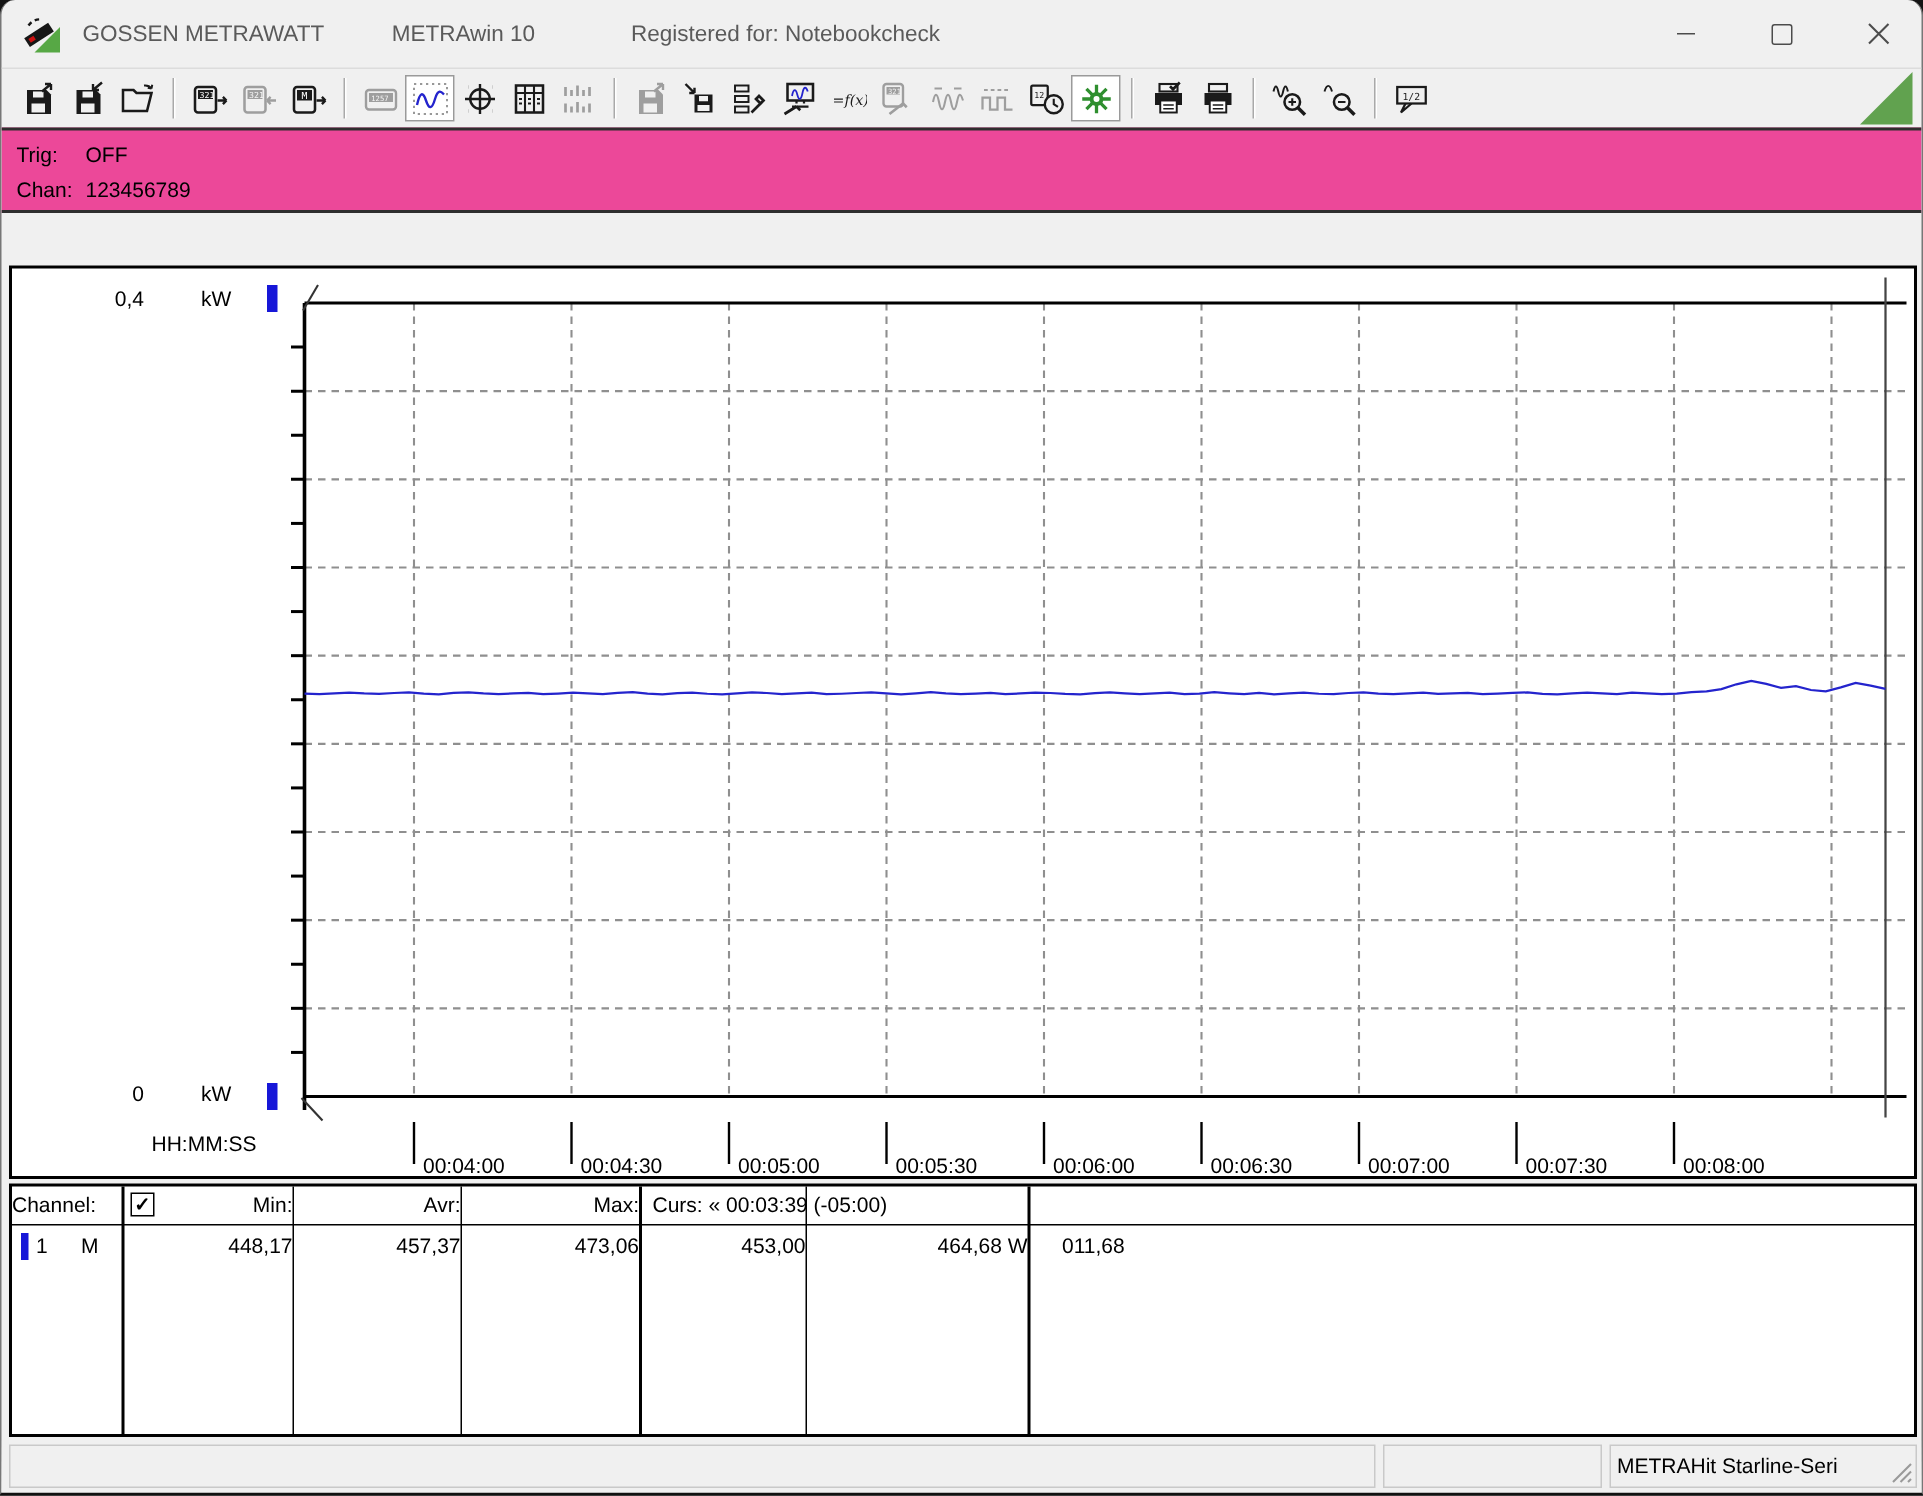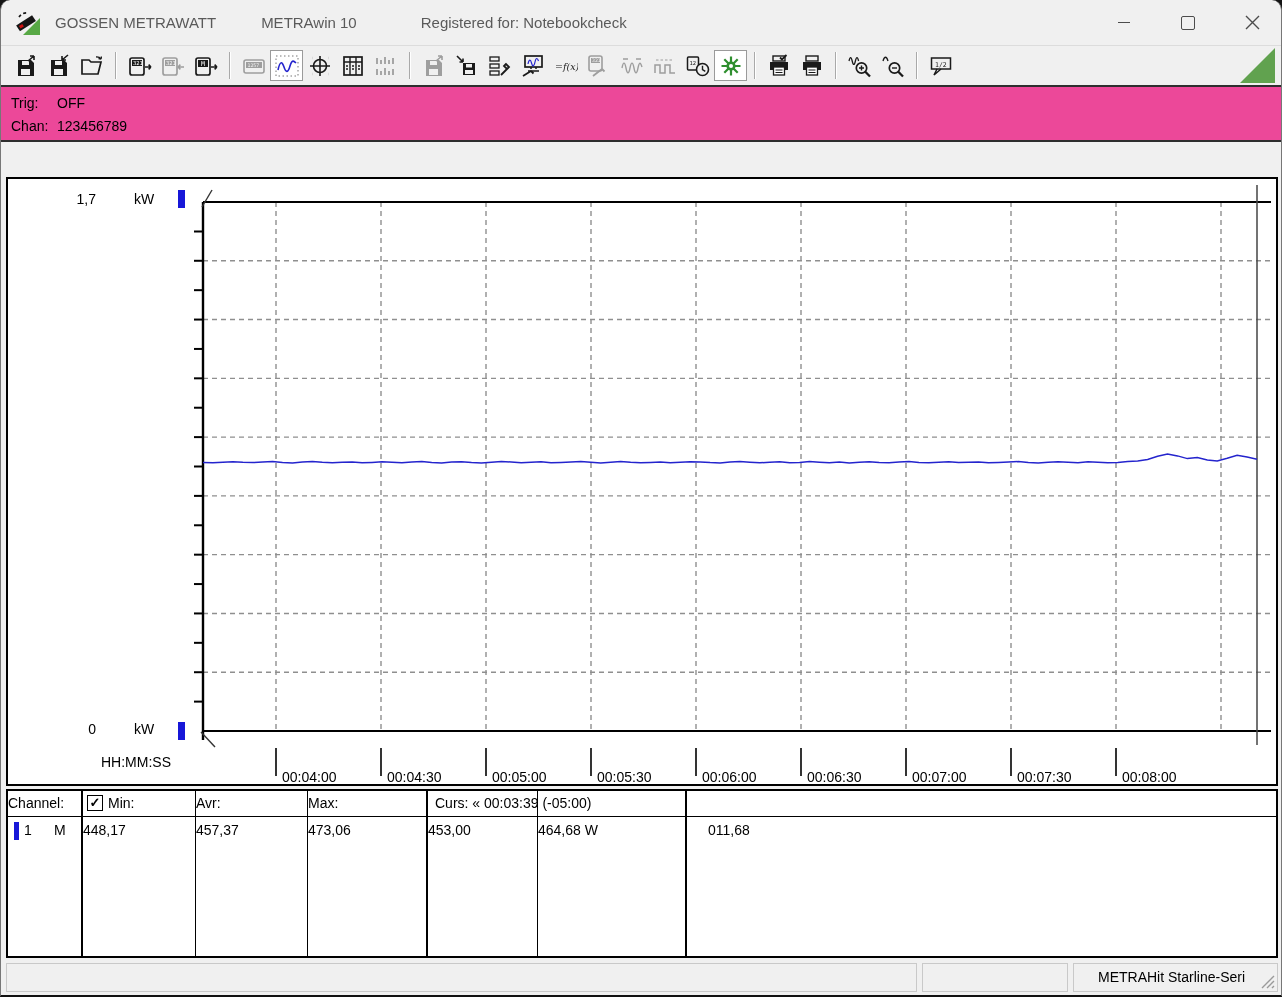--- a/index.html
+++ b/index.html
@@ -45,28 +45,28 @@
   .xaxis-name{position:absolute;left:93px;top:575px;}
   .x-tick-label{position:absolute;top:590px;white-space:nowrap;}
   
   .table-panel{position:absolute;left:5px;top:789px;width:1272px;height:169px;background:#fff;
                border:2px solid #000;box-sizing:border-box;font-size:14px;color:#000;}
   .tbl-inner{position:absolute;inset:0;}
   .vline{position:absolute;top:0;bottom:0;background:#000;}
   .hline{position:absolute;left:0;right:0;top:25px;height:1px;background:#000;}
   .th,.td{position:absolute;white-space:nowrap;}
   .th{top:4px;} .td{top:31px;}
-  .cell-c{text-align:left;}
+  .cell-c{text-align:right;}
   .checkbox{position:absolute;left:79px;top:4px;width:14px;height:14px;background:#fff;border:1px solid #000;
             font-size:13px;line-height:13px;font-weight:bold;text-align:center;color:#000;}
   .row-marker{position:absolute;left:6px;top:31px;width:5px;height:18px;background:#1717d8;}
   
   .statusbar{position:absolute;left:5px;top:963px;width:1272px;height:31px;font-size:14px;color:#000;}
   .sb-seg{position:absolute;top:0;height:29px;background:#f0f0f0;border:1px solid #c9c9c9;box-sizing:border-box;}
-  .sb-text{position:absolute;left:24px;top:5px;white-space:nowrap;}
+  .sb-text{position:absolute;left:4px;top:5px;white-space:nowrap;}
   .grip{position:absolute;right:2px;bottom:2px;}
 </style>
 </head>
 <body>
 
 <div class="stage">
  <div class="window">
 
   <div class="titlebar">
     <svg class="app-icon" viewBox="0 0 26 26">
@@ -356,21 +356,21 @@
             <line x1="478" y1="569" x2="478" y2="597" stroke="#000" stroke-width="1.6"></line>
             <line x1="583" y1="569" x2="583" y2="597" stroke="#000" stroke-width="1.6"></line>
             <line x1="688" y1="569" x2="688" y2="597" stroke="#000" stroke-width="1.6"></line>
             <line x1="793" y1="569" x2="793" y2="597" stroke="#000" stroke-width="1.6"></line>
             <line x1="898" y1="569" x2="898" y2="597" stroke="#000" stroke-width="1.6"></line>
             <line x1="1003" y1="569" x2="1003" y2="597" stroke="#000" stroke-width="1.6"></line>
             <line x1="1108" y1="569" x2="1108" y2="597" stroke="#000" stroke-width="1.6"></line>
             <line x1="1249" y1="6" x2="1249" y2="566" stroke="#444" stroke-width="1.5"></line>
             <polyline points="195.0,283.4 204.9,283.7 214.9,283.2 224.8,282.7 234.8,283.3 244.7,283.6 254.7,283.0 264.6,282.6 274.5,283.4 284.5,283.9 294.4,282.9 304.4,282.6 314.3,283.3 324.3,283.7 334.2,283.3 344.2,282.9 354.1,283.8 364.0,283.4 374.0,282.8 383.9,283.2 393.9,283.7 403.8,282.9 413.8,282.5 423.7,283.4 433.6,283.9 443.6,283.1 453.5,282.7 463.5,283.5 473.4,283.9 483.4,283.2 493.3,282.6 503.2,283.0 513.2,283.7 523.1,283.3 533.1,282.8 543.0,283.8 553.0,283.5 562.9,283.0 572.8,282.6 582.8,283.3 592.7,283.9 602.7,283.2 612.6,282.4 622.6,283.3 632.5,283.7 642.5,283.4 652.4,282.9 662.3,283.7 672.3,283.3 682.2,282.7 692.2,283.0 702.1,283.6 712.1,283.9 722.0,283.1 731.9,282.6 741.9,283.3 751.8,283.8 761.8,283.3 771.7,282.8 781.7,283.7 791.6,283.4 801.5,282.5 811.5,283.2 821.4,283.7 831.4,282.9 841.3,283.9 851.3,283.2 861.2,282.7 871.2,283.5 881.1,283.8 891.0,283.0 901.0,282.6 910.9,283.4 920.9,283.7 930.8,283.3 940.8,282.7 950.7,283.6 960.6,283.3 970.6,282.9 980.5,283.8 990.5,283.4 1000.4,282.9 1010.4,282.6 1020.3,283.6 1030.2,283.9 1040.2,283.2 1050.1,282.7 1060.1,283.3 1070.0,283.7 1080.0,282.8 1089.9,283.3 1099.8,283.7 1109.8,283.4 1119.7,282.4 1129.7,281.9 1139.6,280.4 1149.6,277.2 1159.5,274.9 1169.5,276.9 1179.4,279.6 1189.3,278.4 1199.3,281.0 1209.2,281.9 1219.2,279.3 1229.1,276.3 1239.1,278.1 1249.0,280.2" fill="none" stroke="#2424cd" stroke-width="1.5"></polyline>
           </svg>
-      <div class="ylab" style="left:40px;top:12px;">1,7</div>
+      <div class="ylab" style="left:40px;top:12px;">0,4</div>
       <div class="yunit" style="top:12px;">kW</div>
       <div class="chan-marker" style="top:11px;"></div>
       <div class="ylab" style="left:40px;top:542px;">0</div>
       <div class="yunit" style="top:542px;">kW</div>
       <div class="chan-marker" style="top:543px;"></div>
       <div class="xaxis-name">HH:MM:SS</div>
       <div id="xticks">
             <div class="x-tick-label" style="left: 274px;">00:04:00</div>
             <div class="x-tick-label" style="left: 379px;">00:04:30</div>
             <div class="x-tick-label" style="left: 484px;">00:05:00</div>

